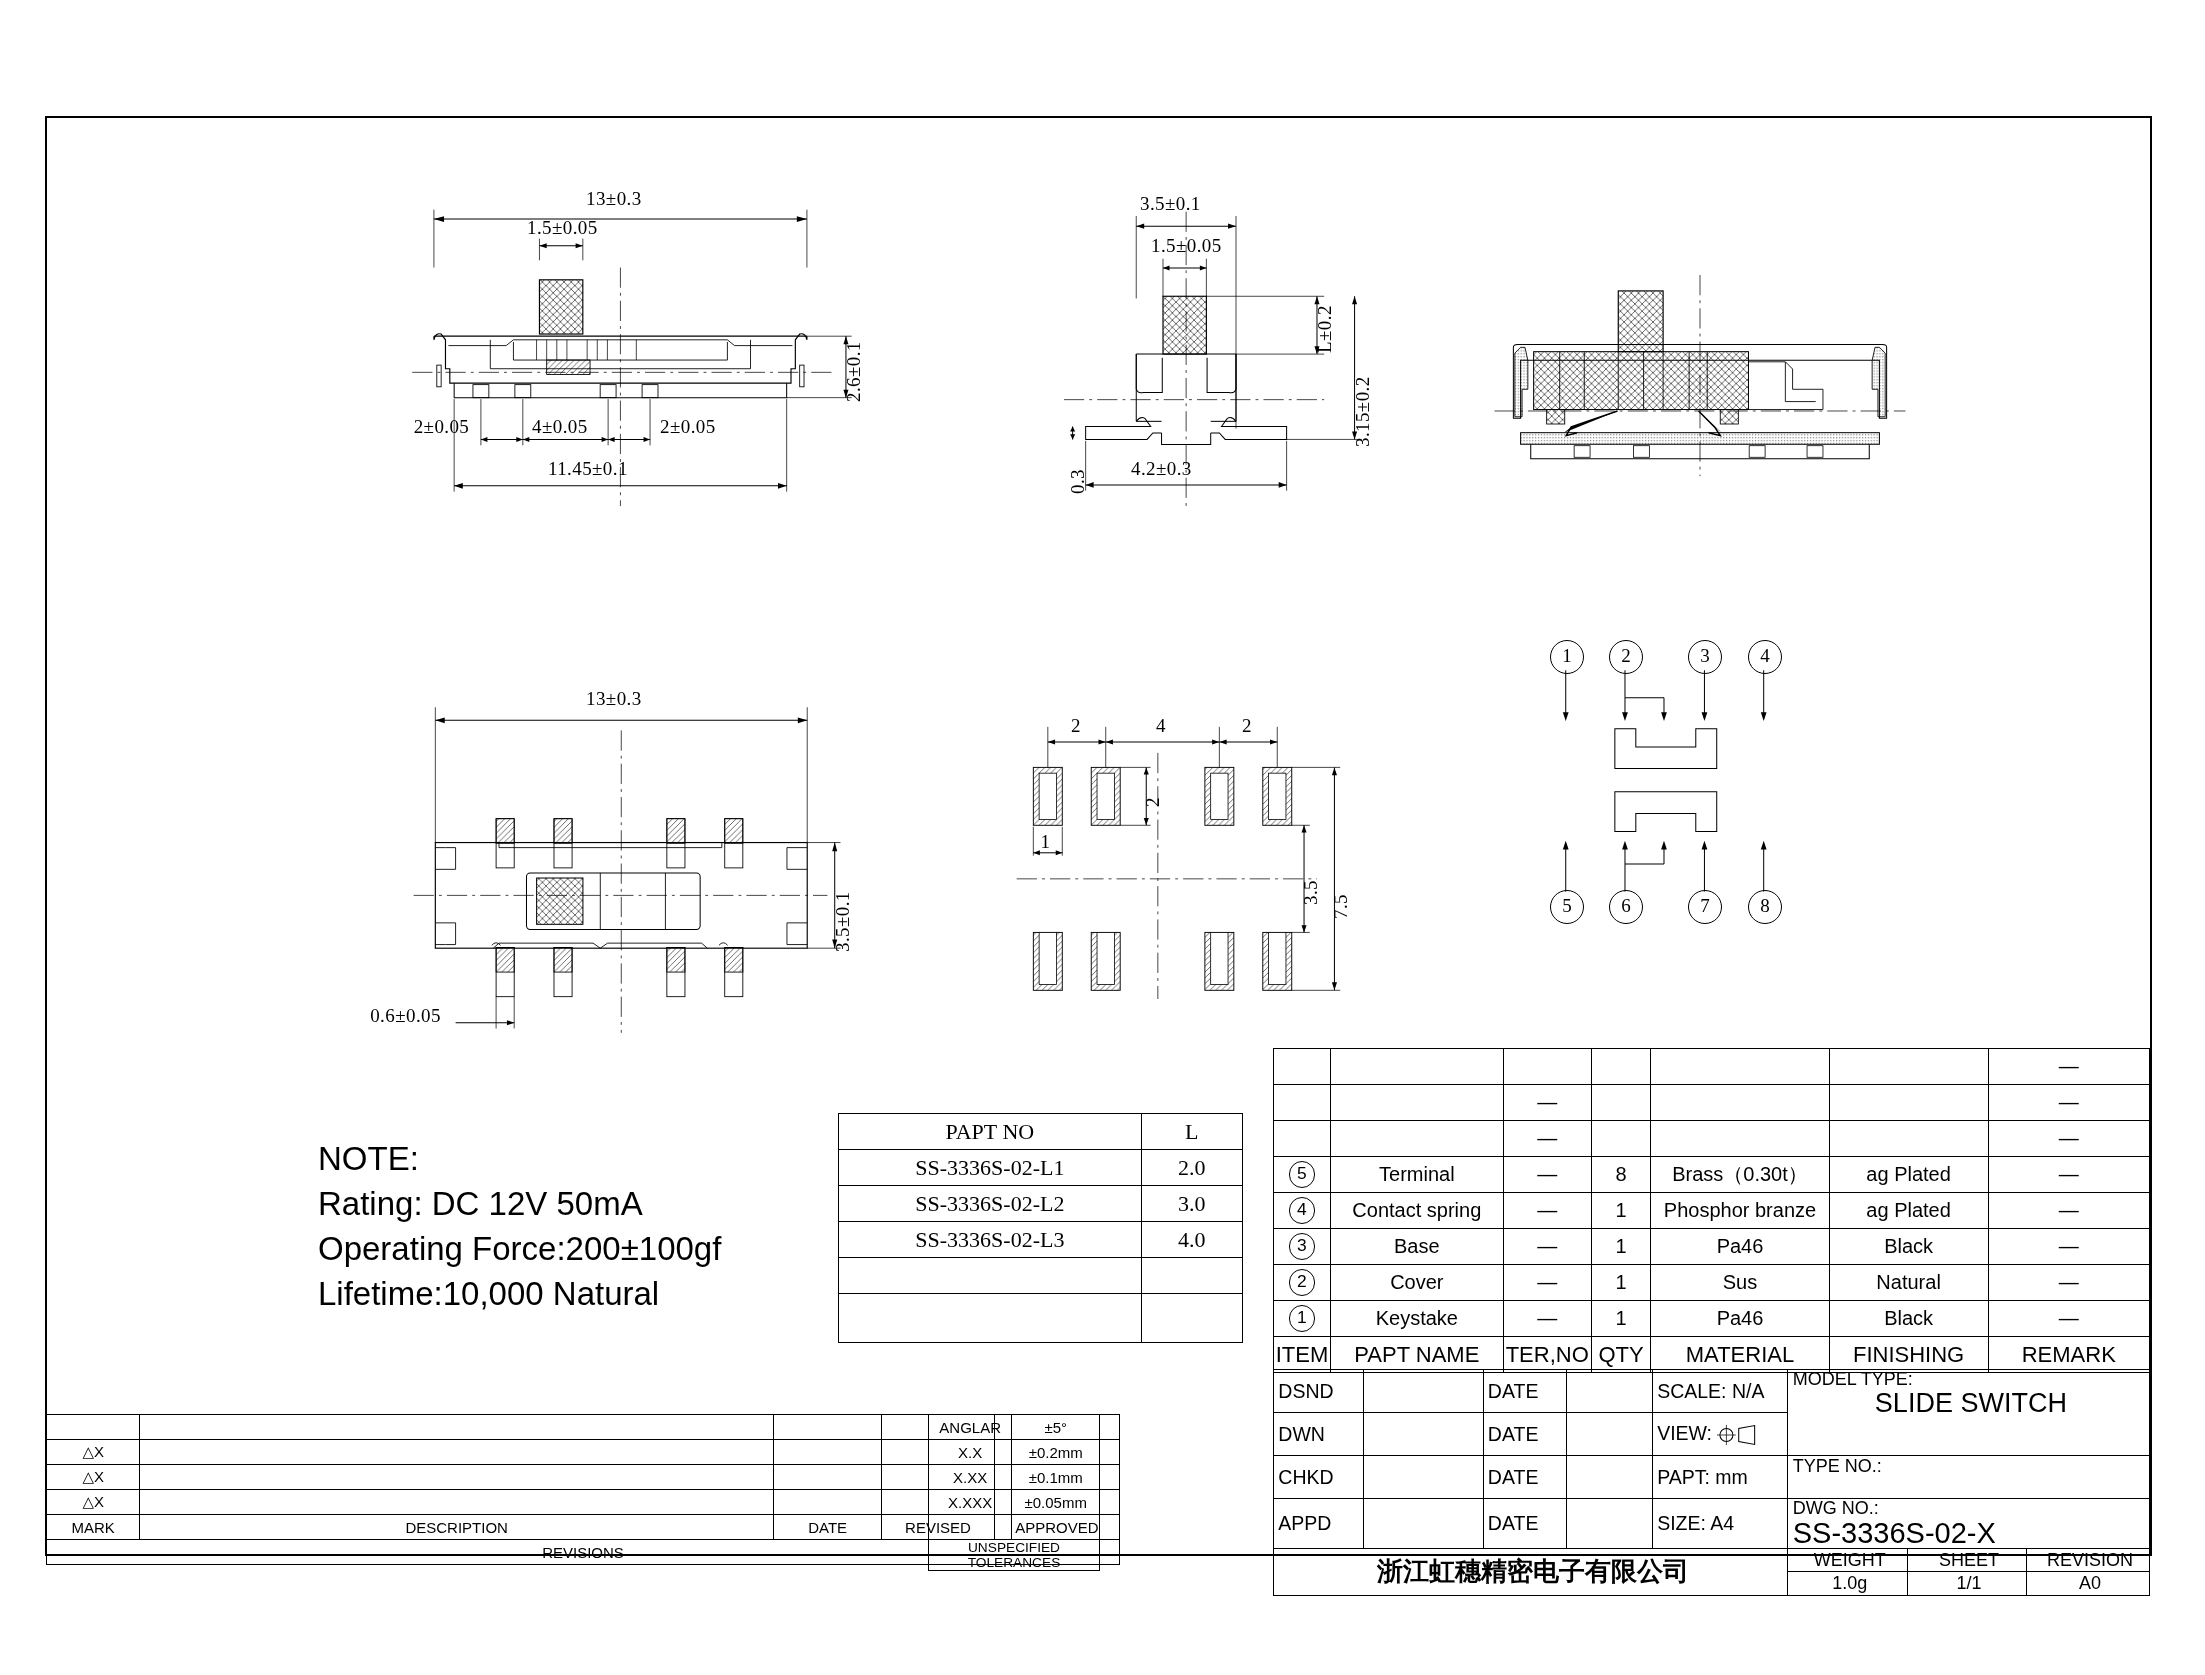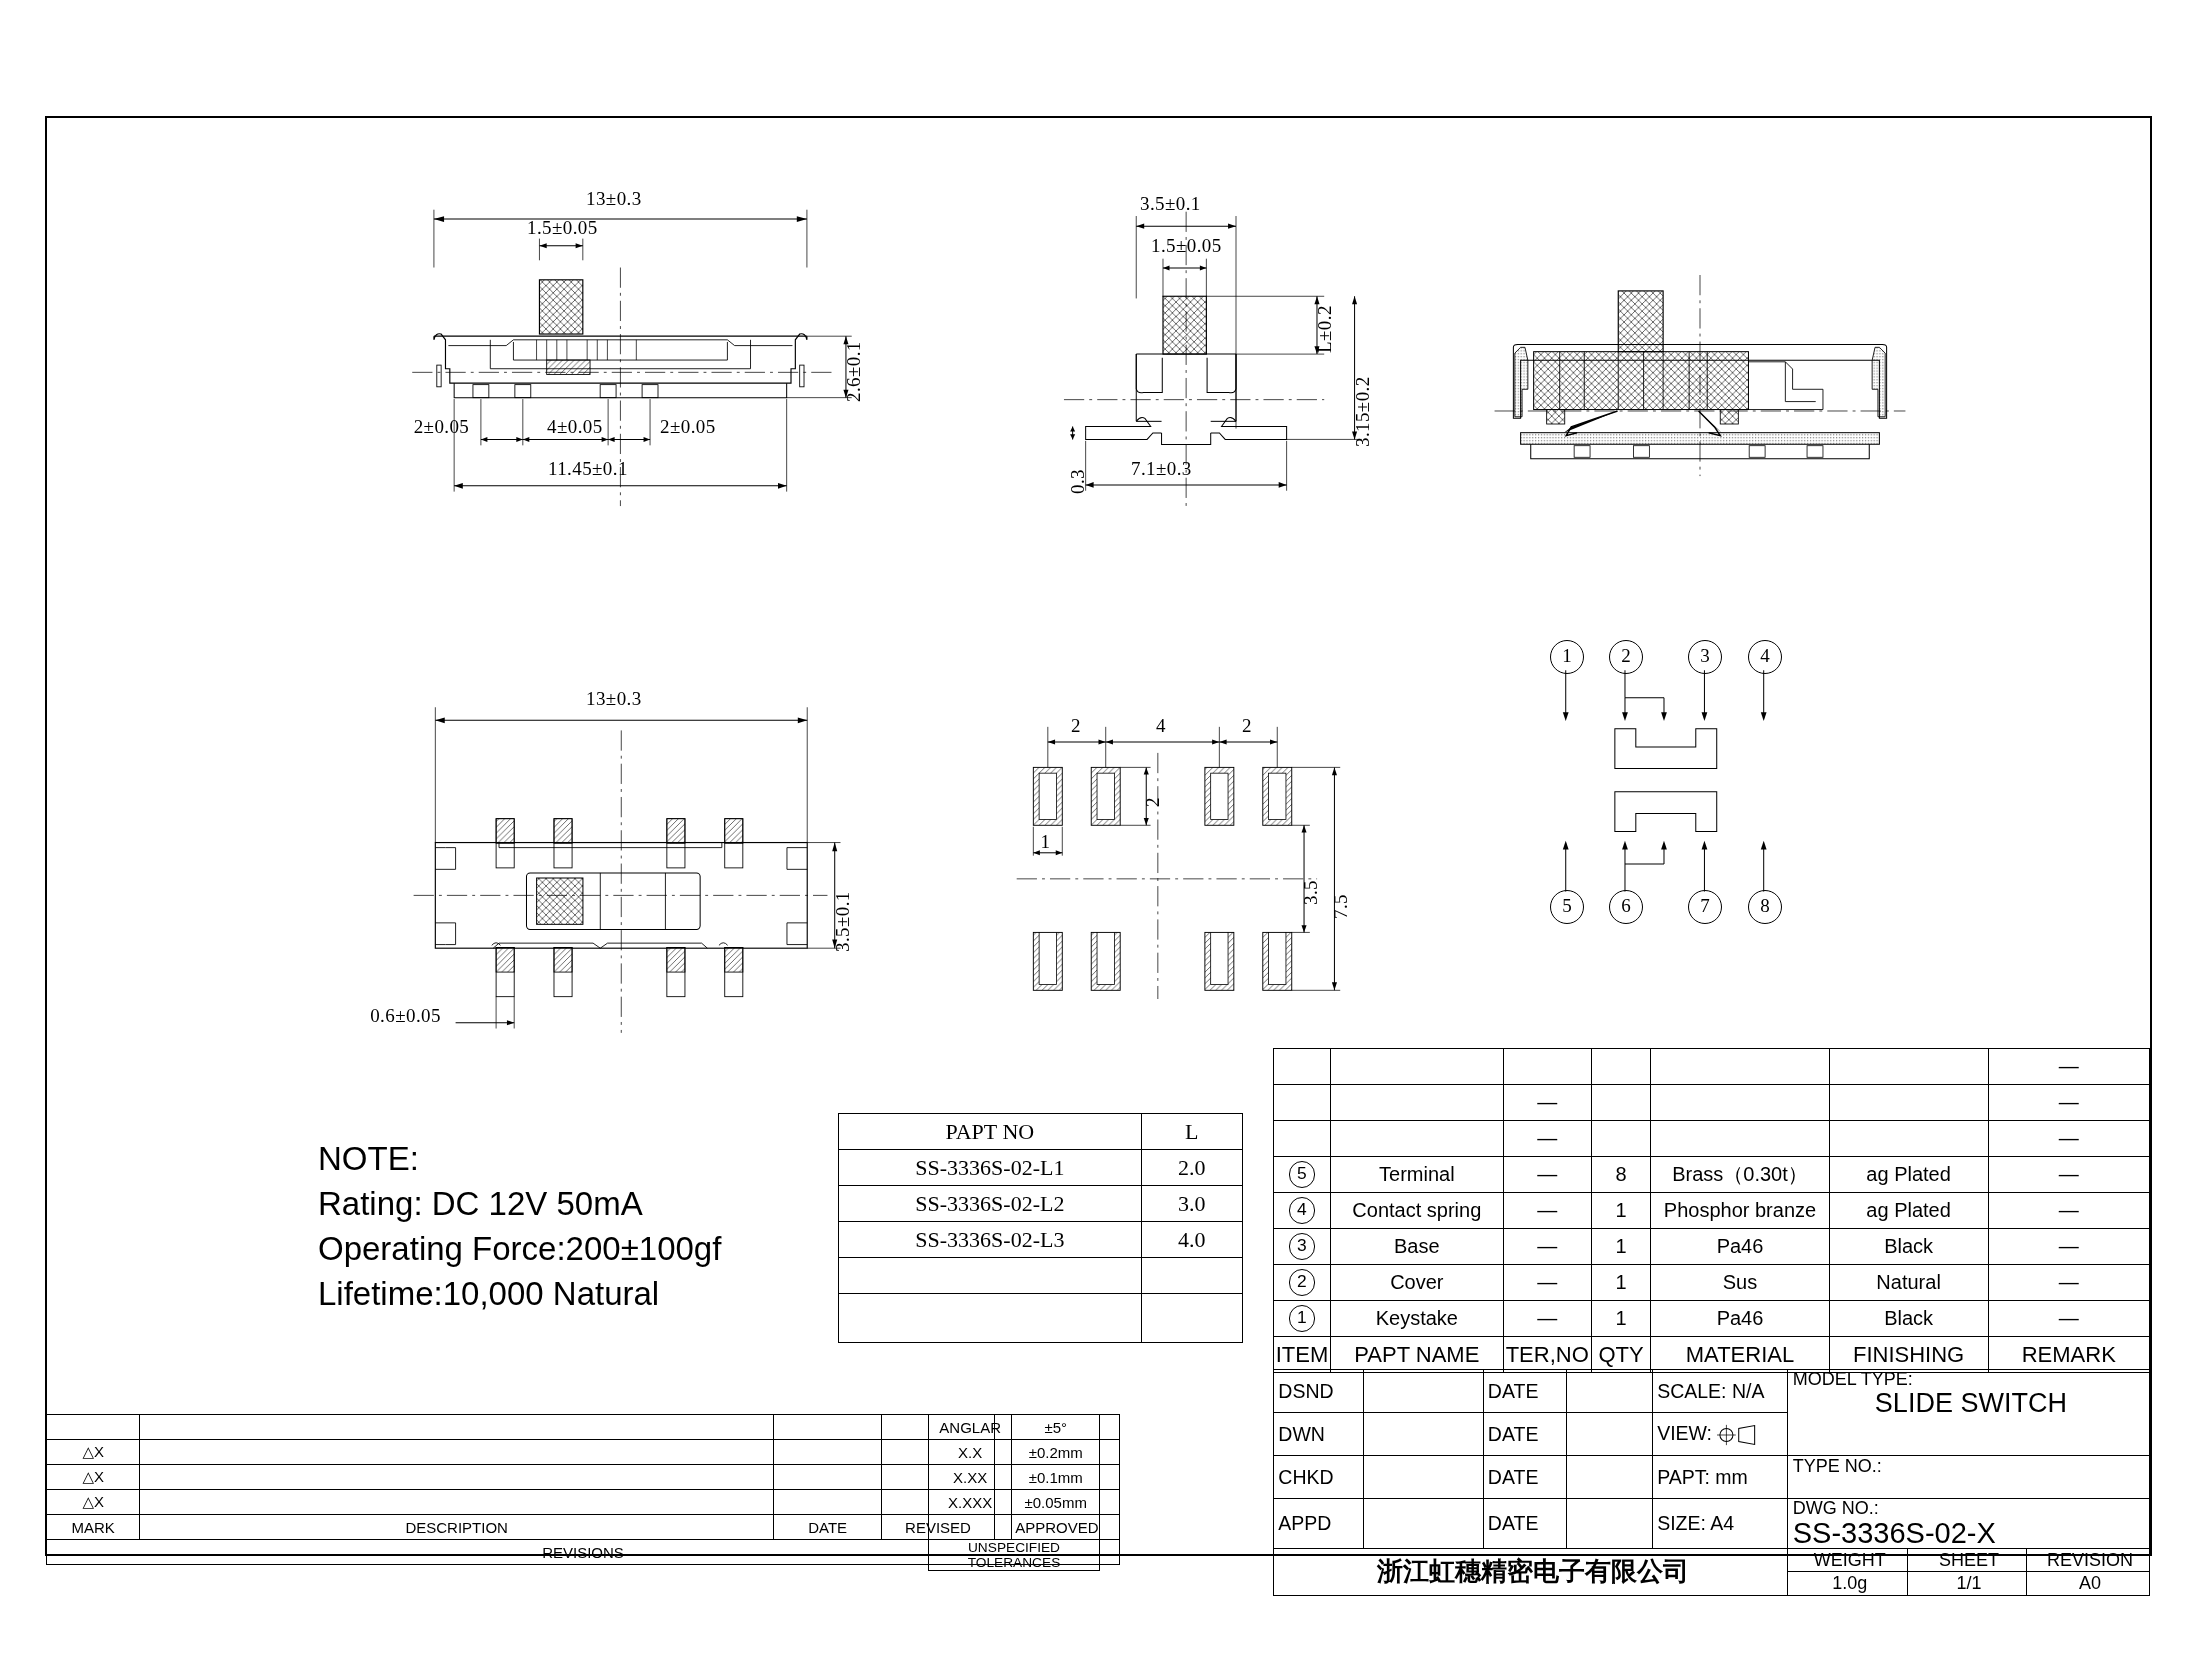--- a/index.html
+++ b/index.html
@@ -119,21 +119,21 @@
     <line x1="68" y1="292" x2="68" y2="420" stroke="#000" stroke-width="1"></line>
     <line x1="528" y1="292" x2="528" y2="420" stroke="#000" stroke-width="1"></line>
     <line x1="68" y1="412" x2="528" y2="412" stroke="#000" stroke-width="1.4"></line>
     <polygon points="68,412 80,408 80,416" fill="#000"></polygon>
     <polygon points="528,412 516,408 516,416" fill="#000"></polygon>
   </svg>
   <div class="dimtxt abs" style="left:181px;top:0px;">13±0.3</div>
   <div class="dimtxt abs" style="left:122px;top:29px;">1.5±0.05</div>
   <div class="dimtxt abs rot" style="left:438px;top:214px;transform:rotate(-90deg);">2.6±0.1</div>
   <div class="dimtxt abs" style="left:8.7px;top:228px;">2±0.05</div>
-  <div class="dimtxt abs" style="left:142px;top:228px;">4±0.05</div>
+  <div class="dimtxt abs" style="left:127px;top:228px;">4±0.05</div>
   <div class="dimtxt abs" style="left:255px;top:228px;">2±0.05</div>
   <div class="dimtxt abs" style="left:143px;top:270px;">11.45±0.1</div>
 </div>
 
 <div class="abs" style="left:1035px;top:190px;width:376px;height:347px;">
   <svg width="376" height="347" viewBox="0 0 520 480">
 
     <line x1="140" y1="36" x2="140" y2="150" stroke="#000" stroke-width="1"></line>
     <line x1="278" y1="36" x2="278" y2="330" stroke="#000" stroke-width="1"></line>
     <line x1="140" y1="50" x2="278" y2="50" stroke="#000" stroke-width="1.4"></line>
@@ -184,21 +184,21 @@
     <line x1="348" y1="347" x2="348" y2="416" stroke="#000" stroke-width="1"></line>
     <line x1="70" y1="408" x2="348" y2="408" stroke="#000" stroke-width="1.4"></line>
     <polygon points="70,408 81,404 81,412" fill="#000"></polygon>
     <polygon points="348,408 337,404 337,412" fill="#000"></polygon>
   </svg>
   <div class="dimtxt abs" style="left:105px;top:2.9px;">3.5±0.1</div>
   <div class="dimtxt abs" style="left:116px;top:45px;">1.5±0.05</div>
   <div class="dimtxt abs rot" style="left:279px;top:163px;transform:rotate(-90deg);">L±0.2</div>
   <div class="dimtxt abs rot" style="left:317px;top:257px;transform:rotate(-90deg);">3.15±0.2</div>
   <div class="dimtxt abs rot" style="left:32px;top:304px;transform:rotate(-90deg);">0.3</div>
-  <div class="dimtxt abs" style="left:96px;top:268px;">7.1±0.3</div>
+  <div class="dimtxt abs" style="left:96px;top:268px;">4.2±0.3</div>
 </div>
 
 <div class="abs" style="left:1483px;top:275px;width:434px;height:217px;">
   <svg width="434" height="217" viewBox="0 0 600 300">
 
     <path d="M42,100 Q42,96 48,96 L552,96 Q558,96 558,100 L558,198 L548,198 L548,118
              L52,118 L52,198 L42,198 Z" fill="none" stroke="#000" stroke-width="1.4"></path>
 
     <path d="M52,100 L58,100 L62,118 L62,158 L54,158 L54,196 L44,196 L44,108 Z" fill="url(#dot)" stroke="#000" stroke-width="1.2"></path>
     <path d="M548,100 L542,100 L538,118 L538,158 L546,158 L546,196 L556,196 L556,108 Z" fill="url(#dot)" stroke="#000" stroke-width="1.2"></path>

